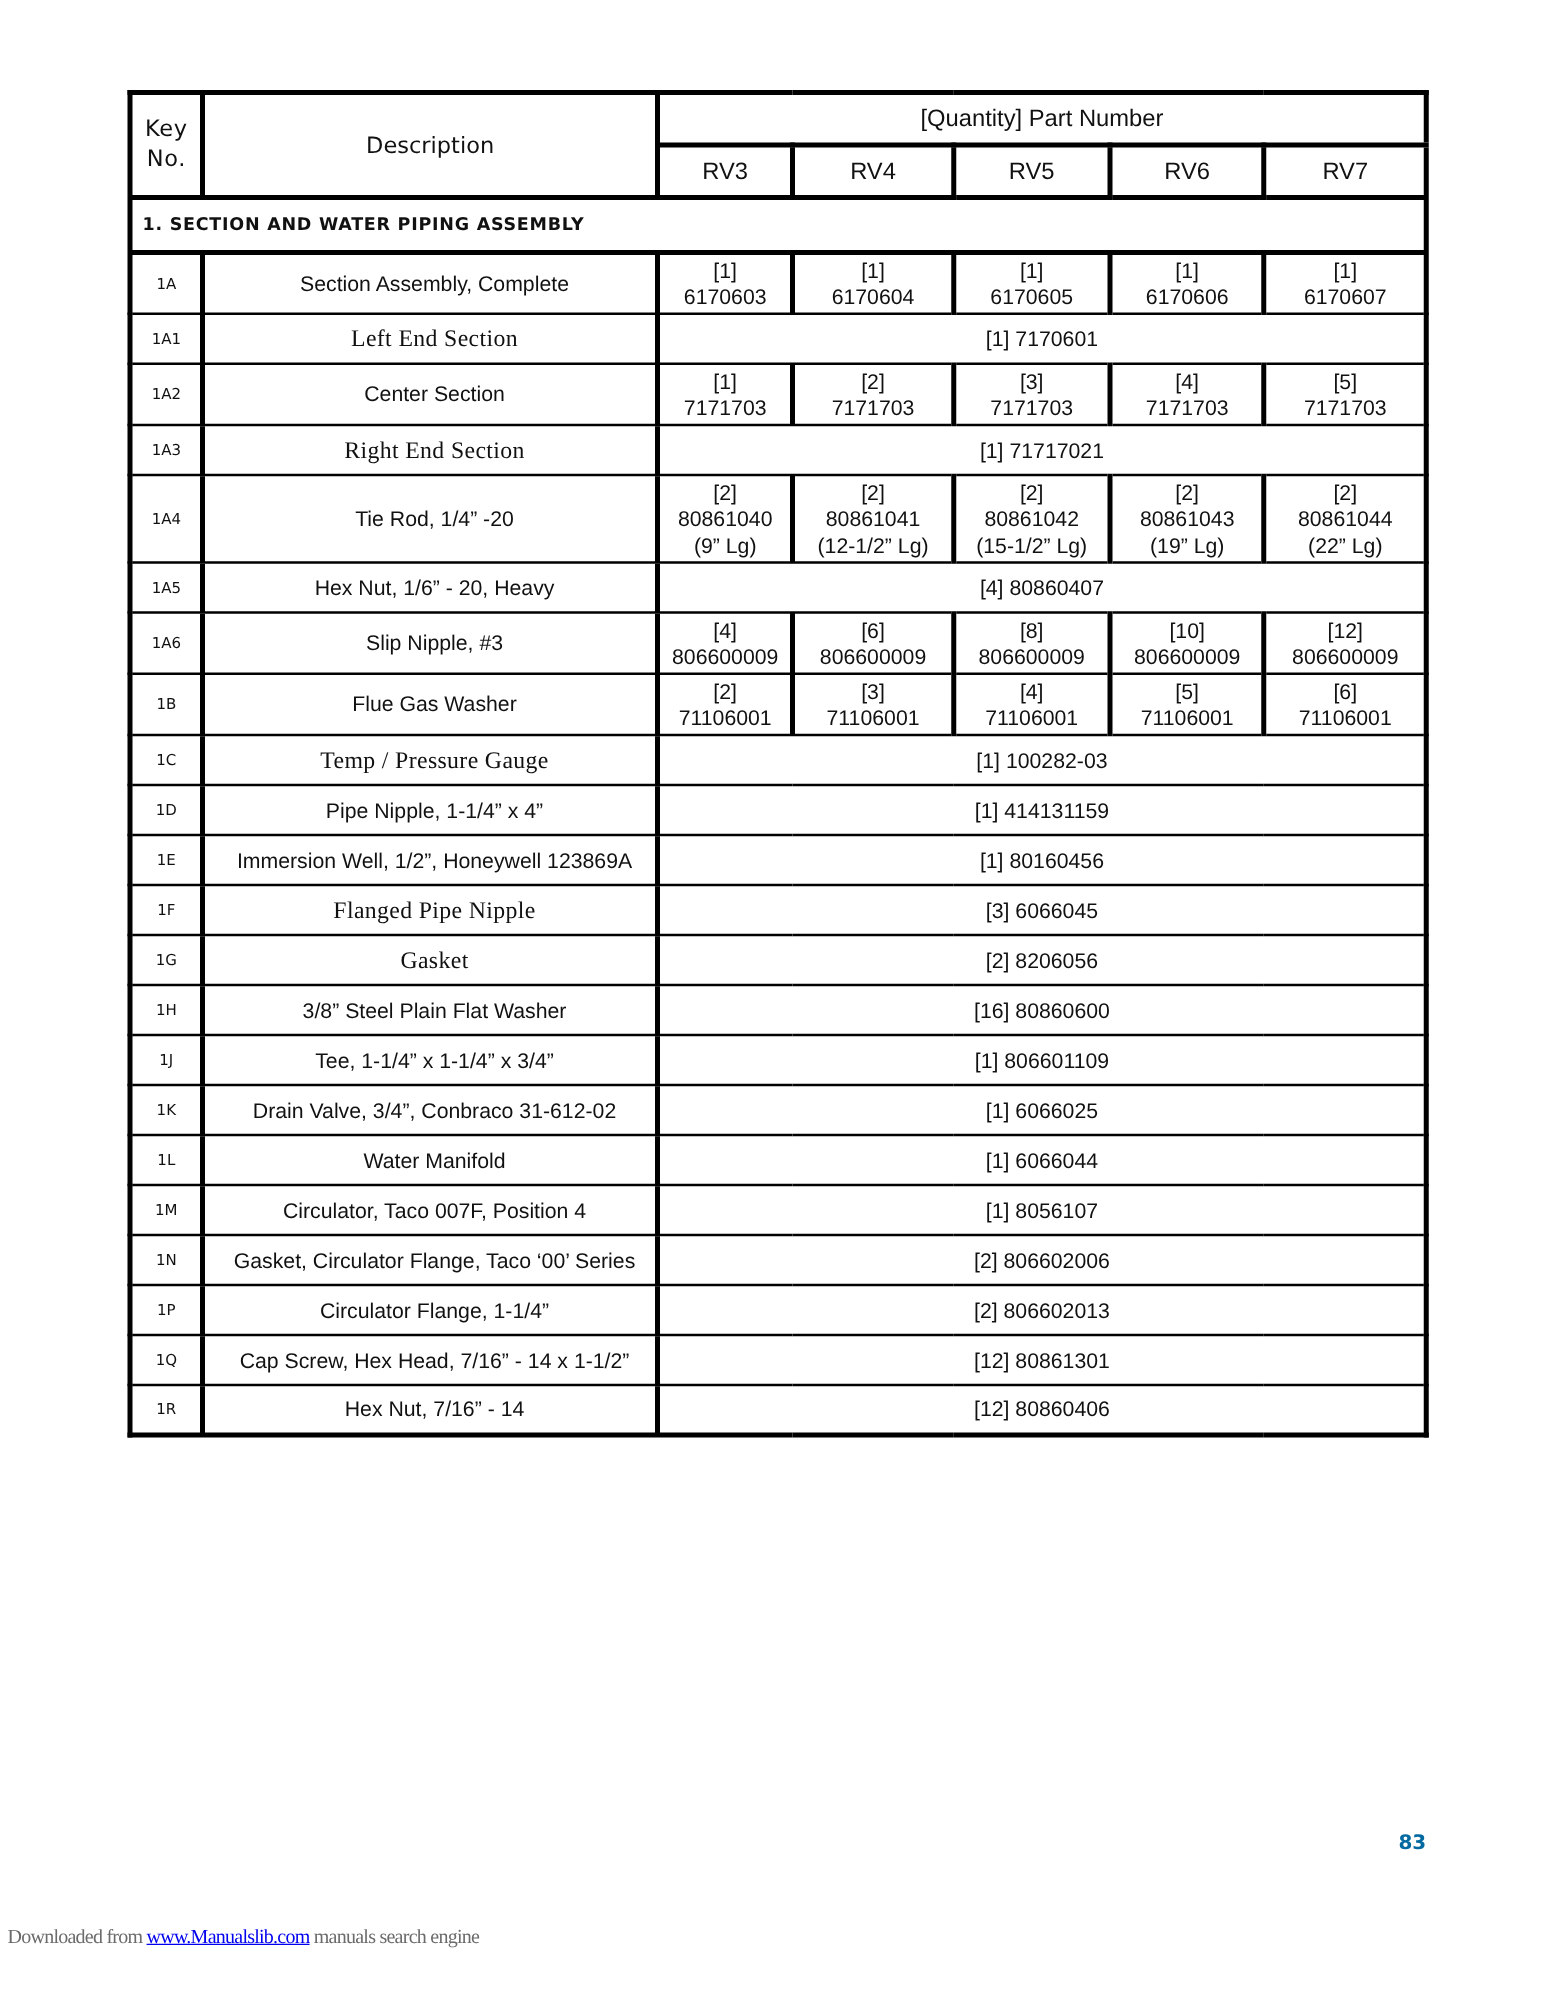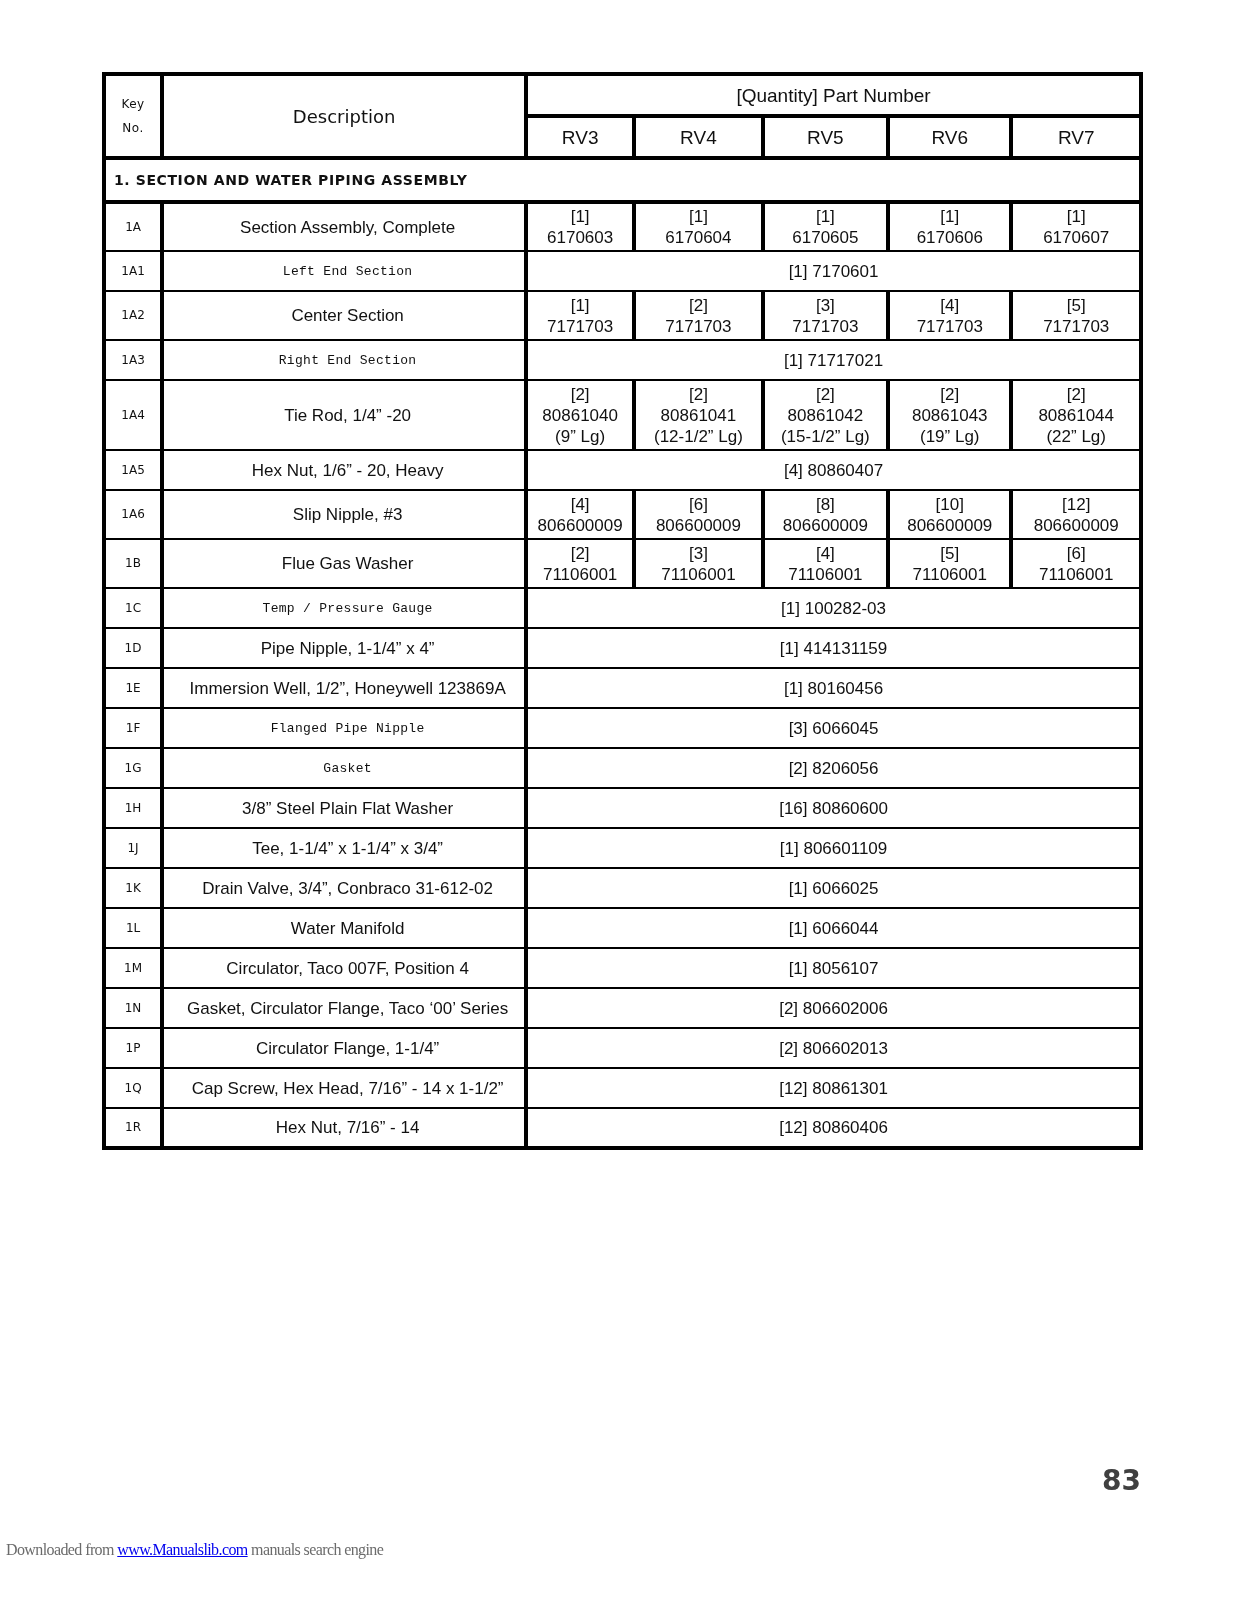--- a/index.html
+++ b/index.html
@@ -42,21 +42,21 @@
     .parts-table .col-rv4 { width: 126px; }
     .parts-table .col-rv5 { width: 123px; }
     .parts-table .col-rv6 { width: 121px; }
     .parts-table .col-rv7 { width: 127px; }
 
     .thick-right { border-right: 4px solid #000 !important; }
     .thick-bottom { border-bottom: 4px solid #000 !important; }
 
     .head-row-1 { height: 42px; }
     .head-row-2 { height: 42px; }
-    th.key-head { font-family: "DejaVu Sans", sans-serif; font-size: 12px; line-height: 24px; letter-spacing: 0.5px; }
+    th.key-head { font-family: "DejaVu Sans", sans-serif; font-size: 18px; line-height: 24px; letter-spacing: 0.5px; }
     th.desc-head { font-family: "DejaVu Sans", sans-serif; font-size: 18px; }
 
     .section-row td {
       text-align: left;
       font-family: "DejaVu Sans", sans-serif;
       font-weight: bold;
       font-size: 14px;
       letter-spacing: 0.6px;
       padding-left: 8px;
       height: 40px;
@@ -64,39 +64,39 @@
 
     td.key-cell {
       font-family: "DejaVu Sans", sans-serif;
       font-size: 12px;
     }
     td.desc-cell {
       text-align: center;
       padding-left: 7px;
     }
     td.desc-cell.condensed {
-      font-family: Liberation Mono, monospace;
-      font-size: 13px;
+      font-family: Liberation Serif, serif;
+      font-size: 19px;
       letter-spacing: 0.3px;
     }
     td.part-cell {
       font-size: 17px;
     }
     tr.r1 { height: 40px; }
     tr.r2 { height: 49px; }
     tr.r3 { height: 70px; }
 
     .page-number {
       position: absolute;
       right: 96px;
       top: 1464px;
       font-family: "DejaVu Sans", sans-serif;
       font-weight: bold;
-      font-size: 28px;
-      color: #404040;
+      font-size: 16px;
+      color: #0369a1;
     }
     .footer {
       position: absolute;
       left: 6px;
       top: 1541px;
       font-family: "Liberation Serif", serif;
       font-size: 16px;
       color: #6b6b6b;
       letter-spacing: -0.6px;
     }

